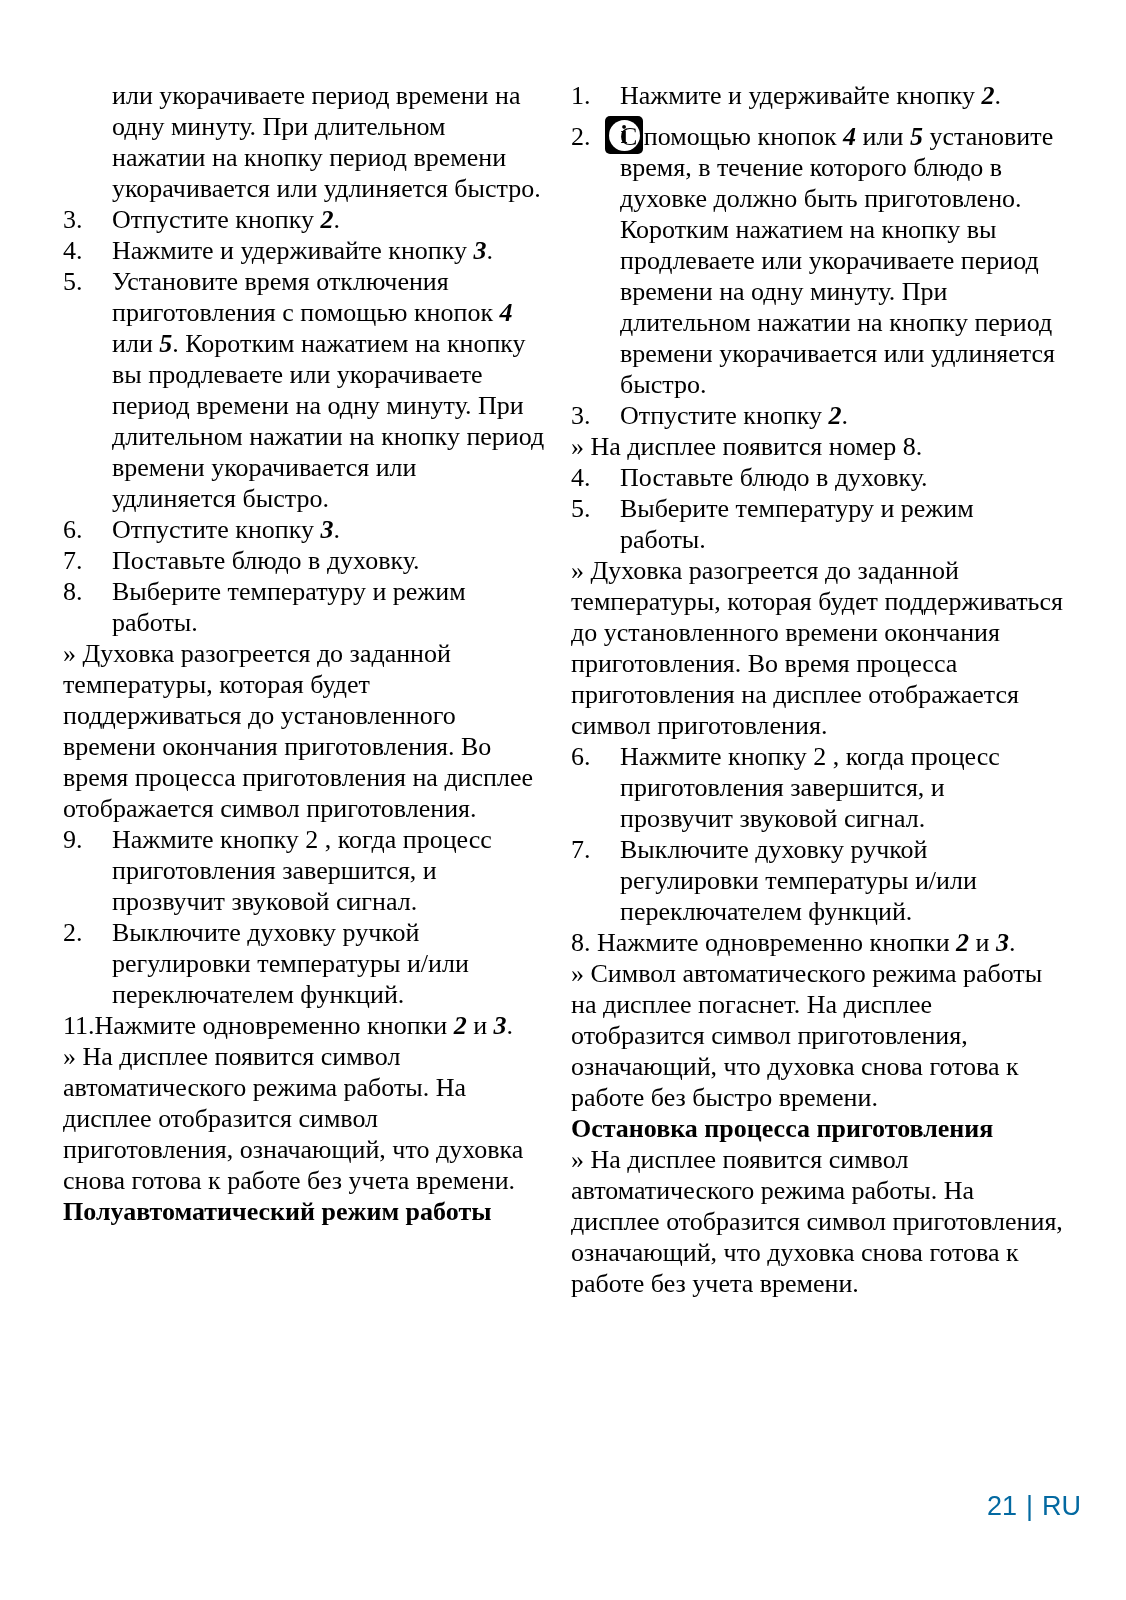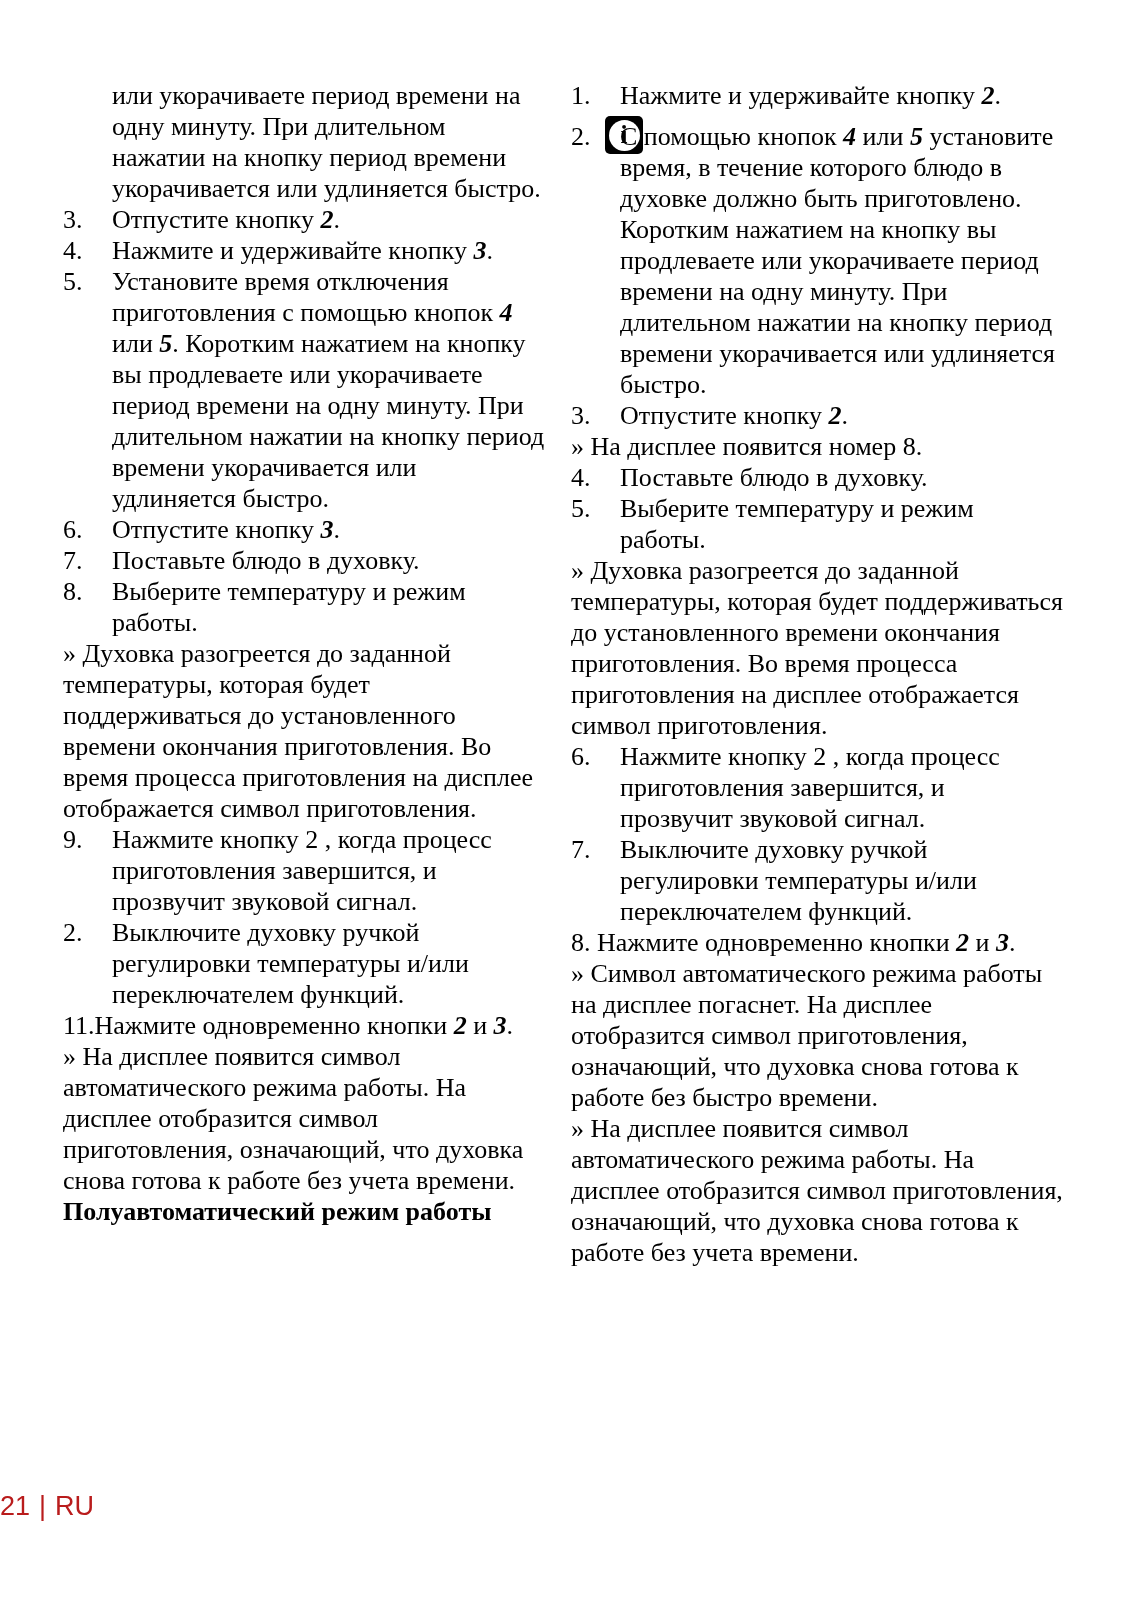--- a/index.html
+++ b/index.html
@@ -42,23 +42,23 @@
     display:flex; align-items:center; justify-content:center;
   }
   .note-icon-letter {
     font-family:"Liberation Serif", serif;
     font-weight:bold; font-size:25px; line-height:1;
     color:#000000; transform:translateY(-1px);
   }
 
   .footer {
     position:absolute; top:1490px; left:0; width:100%;
-    text-align:left;
+    text-align:right;
     font-family:"Liberation Sans", sans-serif;
-    font-size:27px; line-height:32px; color:#b91c1c;
+    font-size:27px; line-height:32px; color:#0369a1;
   }
   .footer .sep { margin:0 9px; }
 </style>
 </head>
 <body>
 
 <div class="page">
   <div class="columns">
     <div class="col col-left" id="col-0">
         <div class="block cont"><span>или укорачиваете период времени на одну минуту. При длительном нажатии на кнопку период времени укорачивается или удлиняется быстро.</span></div>
@@ -85,19 +85,20 @@
         <div class="block item"><span class="num">2.</span><span>С помощью кнопок </span><span class="key">4</span><span> или </span><span class="key">5</span><span> установите время, в течение которого блюдо в духовке должно быть приготовлено. Коротким нажатием на кнопку вы продлеваете или укорачиваете период времени на одну минуту. При длительном нажатии на кнопку период времени укорачивается или удлиняется быстро.</span></div>
         <div class="block item"><span class="num">3.</span><span>Отпустите кнопку </span><span class="key">2</span><span>.</span></div>
         <div class="block result"><span>» На дисплее появится номер 8.</span></div>
         <div class="block item"><span class="num">4.</span><span>Поставьте блюдо в духовку.</span></div>
         <div class="block item"><span class="num">5.</span><span>Выберите температуру и режим работы.</span></div>
         <div class="block result"><span>» Духовка разогреется до заданной температуры, которая будет поддерживаться до установленного времени окончания приготовления. Во время процесса приготовления на дисплее отображается символ приготовления.</span></div>
         <div class="block item"><span class="num">6.</span><span>Нажмите кнопку 2 , когда процесс приготовления завершится, и прозвучит звуковой сигнал.</span></div>
         <div class="block item"><span class="num">7.</span><span>Выключите духовку ручкой регулировки температуры и/или переключателем функций.</span></div>
         <div class="block flat"><span>8. Нажмите одновременно кнопки </span><span class="key">2</span><span> и </span><span class="key">3</span><span>.</span></div>
         <div class="block result"><span>» Символ автоматического режима работы на дисплее погаснет. На дисплее отобразится символ приготовления, означающий, что духовка снова готова к работе без быстро времени.</span></div>
+        <div class="block heading"><span>Остановка процесса приготовления</span></div>
         <div class="block result"><span>» На дисплее появится символ автоматического режима работы. На дисплее отобразится символ приготовления, означающий, что духовка снова готова к работе без учета времени.</span></div>
       </div>
   </div>
   <div class="footer">
     <span>21</span><span class="sep">|</span><span>RU</span>
   </div>
 </div>
 
 </body></html>

